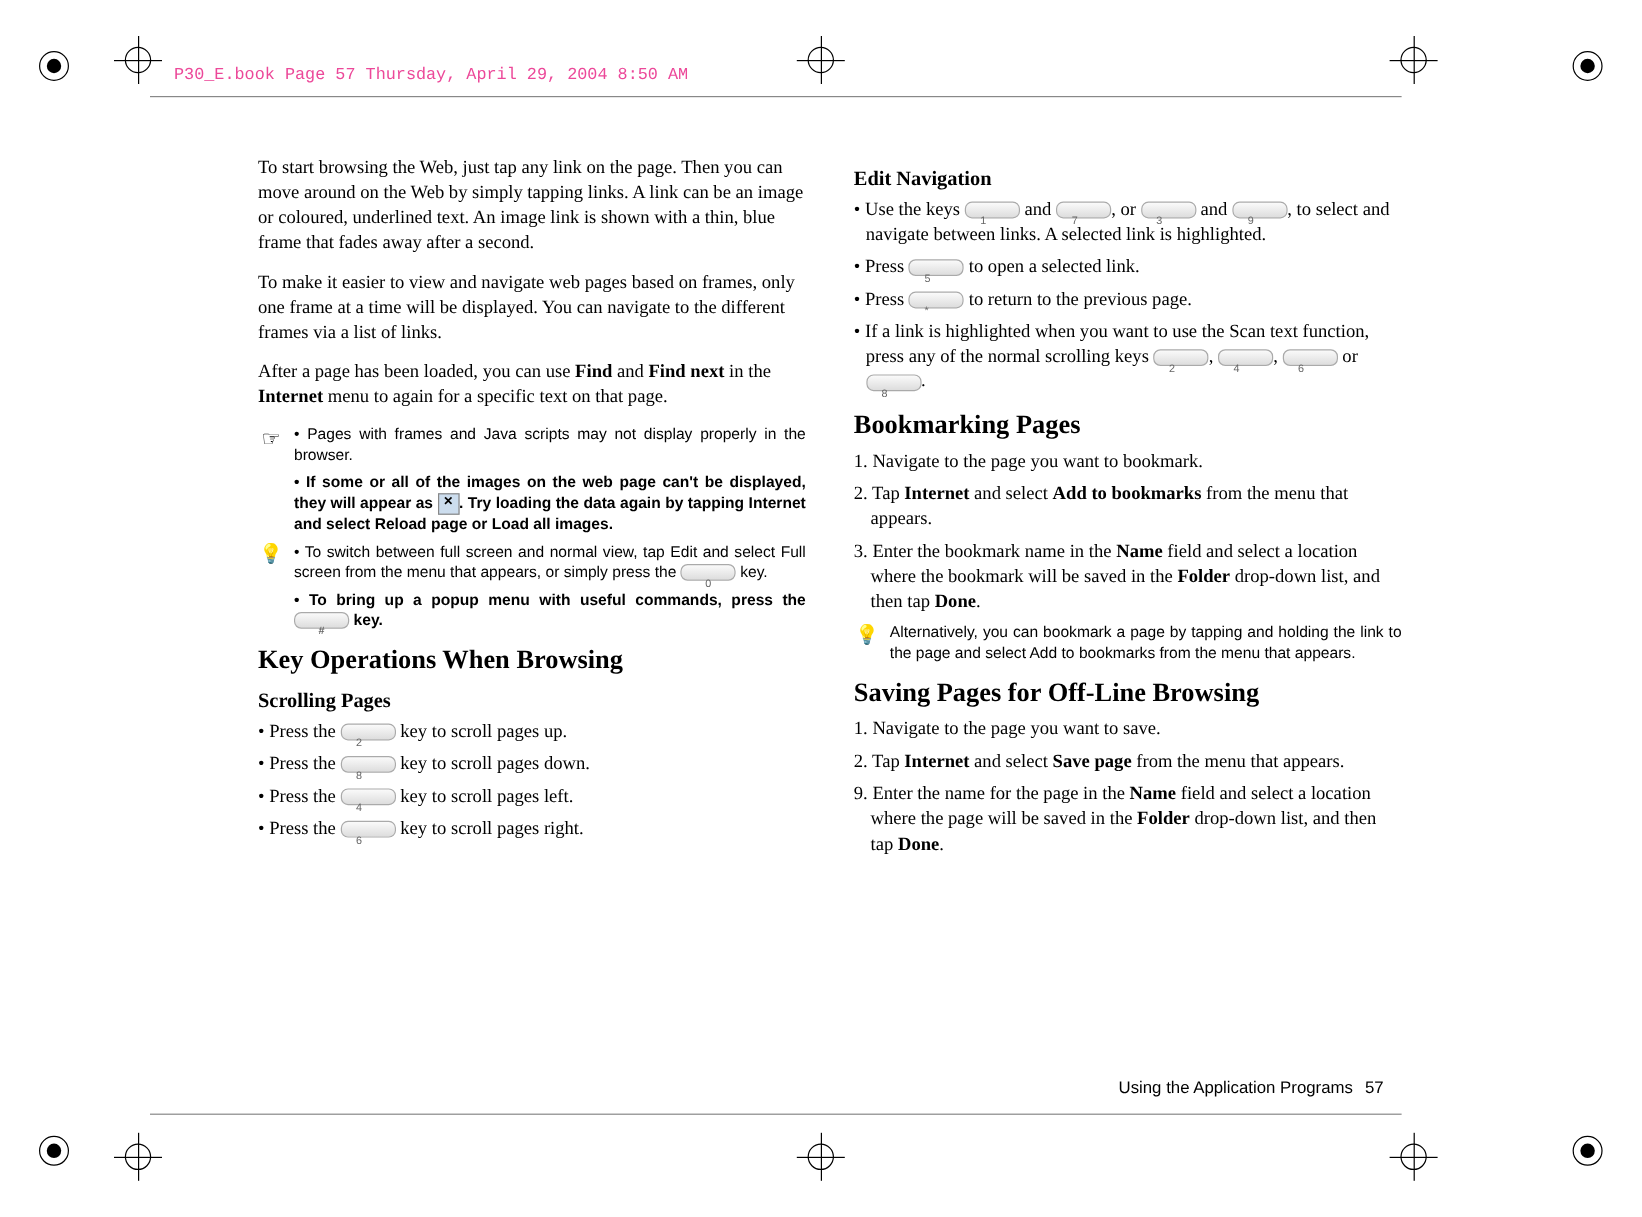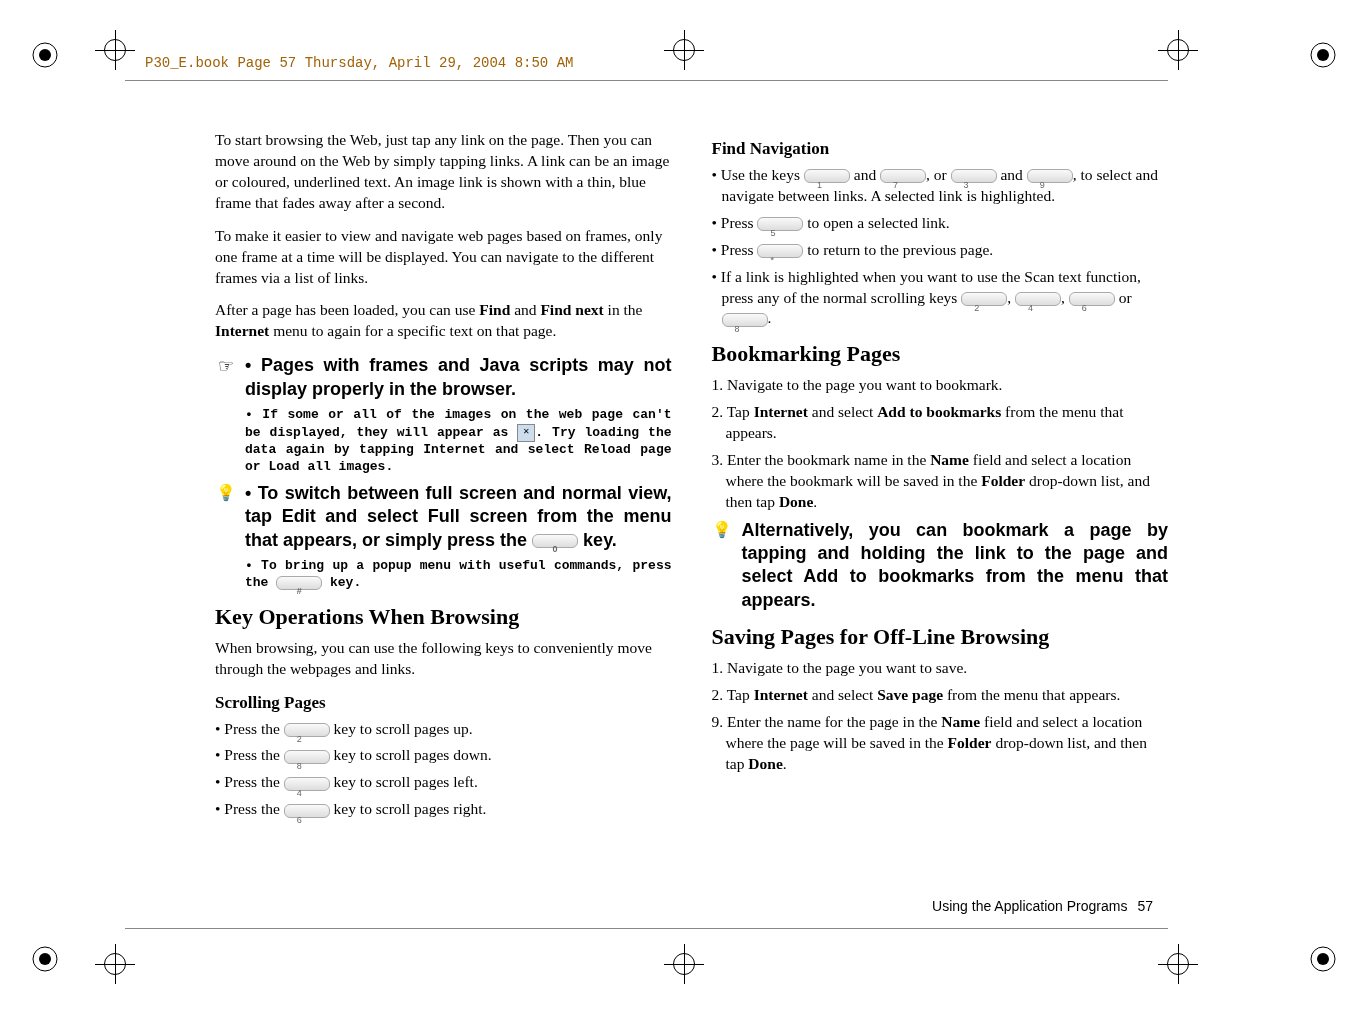--- a/index.html
+++ b/index.html
@@ -15,28 +15,28 @@
 .crosshair .circ{position:absolute;left:50%;top:50%;width:20px;height:20px;border:1px solid #000;border-radius:50%;transform:translate(-50%,-50%)}
 .cross-top{top:30px;left:95px}
 .cross-mtop{top:30px;left:664px}
 .cross-rtop{top:30px;right:170px}
 .cross-bot{bottom:30px;left:95px}
 .cross-mbot{bottom:30px;left:664px}
 .cross-rbot{bottom:30px;right:170px}
 .hline{position:absolute;height:1px;background:#888;left:125px;right:200px}
 .hline-top{top:80px}
 .hline-bot{bottom:85px}
-.headerline{position:absolute;top:55px;left:145px;font-family:"Courier New",monospace;font-size:14px;color:#a16207}
+.headerline{position:absolute;top:55px;left:145px;font-family:"Courier New",monospace;font-size:14px;color:#ec4899}
 .page{position:absolute;top:130px;left:215px;right:200px;bottom:130px;display:flex;gap:40px}
 .col{flex:1;font-size:15.5px;line-height:1.35}
 .para{margin-bottom:12px}
 .note-row{display:flex;gap:8px;margin-bottom:6px}
 .note-icon{flex:0 0 22px;font-size:18px;text-align:center}
-.note-text{flex:1;font-family:Arial,Helvetica,sans-serif;font-size:18px;font-weight:bold;text-align:justify;line-height:1.3}
-.note-text-indent{margin-left:30px;font-family:Liberation Mono, monospace;font-size:13px;font-weight:bold;text-align:justify;margin-bottom:6px;line-height:1.3}
+.note-text{flex:1;font-family:Arial,Helvetica,sans-serif;font-size:13px;font-weight:normal;text-align:justify;line-height:1.3}
+.note-text-indent{margin-left:30px;font-family:Liberation Sans, sans-serif;font-size:13px;font-weight:bold;text-align:justify;margin-bottom:6px;line-height:1.3}
 .h2{font-size:22px;font-weight:bold;margin:10px 0 6px}
 .h3{font-size:17px;font-weight:bold;margin:8px 0 4px}
 .bullet{margin-bottom:6px;padding-left:10px;text-indent:-10px}
 .numitem{margin-bottom:6px;padding-left:14px;text-indent:-14px}
 .key-icon{display:inline-block;width:44px;height:12px;border:1px solid #aaa;border-radius:6px;background:linear-gradient(#fafafa,#ddd);vertical-align:middle;position:relative}
 .key-icon::after{content:attr(data-sub);position:absolute;bottom:-9px;left:50%;transform:translateX(-50%);font-size:9px;color:#666;font-family:Arial}
 .broken-img{display:inline-block;width:16px;height:16px;border:1px solid #888;background:#cde;vertical-align:middle;position:relative;font-size:10px;text-align:center;line-height:14px}
 .footer{position:absolute;bottom:100px;right:215px;font-family:Arial,sans-serif;font-size:14px}
 .footer .pnum{font-weight:normal;margin-left:10px}
 b{font-weight:bold}
@@ -98,30 +98,29 @@
   </div>
   <div class="note-text-indent"><span>• If some or all of the images on the web page can't be displayed, they will appear as </span><span class="broken-img">✕</span><span>. Try loading the data again by tapping Internet and select Reload page or Load all images.</span></div>
 
   <div class="note-row">
    <div class="note-icon bulb">💡</div>
    <div class="note-text"><span>• To switch between full screen and normal view, tap Edit and select Full screen from the menu that appears, or simply press the </span><span class="key-icon" data-sub="0"></span><span> key.</span></div>
   </div>
   <div class="note-text-indent"><span>• To bring up a popup menu with useful commands, press the </span><span class="key-icon" data-sub="#"></span><span> key.</span></div>
 
   <div class="h2">Key Operations When Browsing</div>
-  <div class="para">When browsing, you can use the following keys to conveniently move through the webpages and links.</div>
   <div class="h3">Scrolling Pages</div>
   <div class="bullet"><span>• Press the </span><span class="key-icon" data-sub="2"></span><span> key to scroll pages up.</span></div>
   <div class="bullet"><span>• Press the </span><span class="key-icon" data-sub="8"></span><span> key to scroll pages down.</span></div>
   <div class="bullet"><span>• Press the </span><span class="key-icon" data-sub="4"></span><span> key to scroll pages left.</span></div>
   <div class="bullet"><span>• Press the </span><span class="key-icon" data-sub="6"></span><span> key to scroll pages right.</span></div>
  </div>
 
  <div class="col">
-  <div class="h3">Find Navigation</div>
+  <div class="h3">Edit Navigation</div>
   <div class="bullet"><span>• Use the keys </span><span class="key-icon" data-sub="1"></span><span> and </span><span class="key-icon" data-sub="7"></span><span>, or </span><span class="key-icon" data-sub="3"></span><span> and </span><span class="key-icon" data-sub="9"></span><span>, to select and navigate between links. A selected link is highlighted.</span></div>
   <div class="bullet"><span>• Press </span><span class="key-icon" data-sub="5"></span><span> to open a selected link.</span></div>
   <div class="bullet"><span>• Press </span><span class="key-icon" data-sub="*"></span><span> to return to the previous page.</span></div>
   <div class="bullet"><span>• If a link is highlighted when you want to use the Scan text function, press any of the normal scrolling keys </span><span class="key-icon" data-sub="2"></span><span>, </span><span class="key-icon" data-sub="4"></span><span>, </span><span class="key-icon" data-sub="6"></span><span> or </span><span class="key-icon" data-sub="8"></span><span>.</span></div>
 
   <div class="h2">Bookmarking Pages</div>
   <div class="numitem">1. Navigate to the page you want to bookmark.</div>
   <div class="numitem"><span>2. Tap </span><b>Internet</b><span> and select </span><b>Add to bookmarks</b><span> from the menu that appears.</span></div>
   <div class="numitem"><span>3. Enter the bookmark name in the </span><b>Name</b><span> field and select a location where the bookmark will be saved in the </span><b>Folder</b><span> drop-down list, and then tap </span><b>Done</b><span>.</span></div>
 

